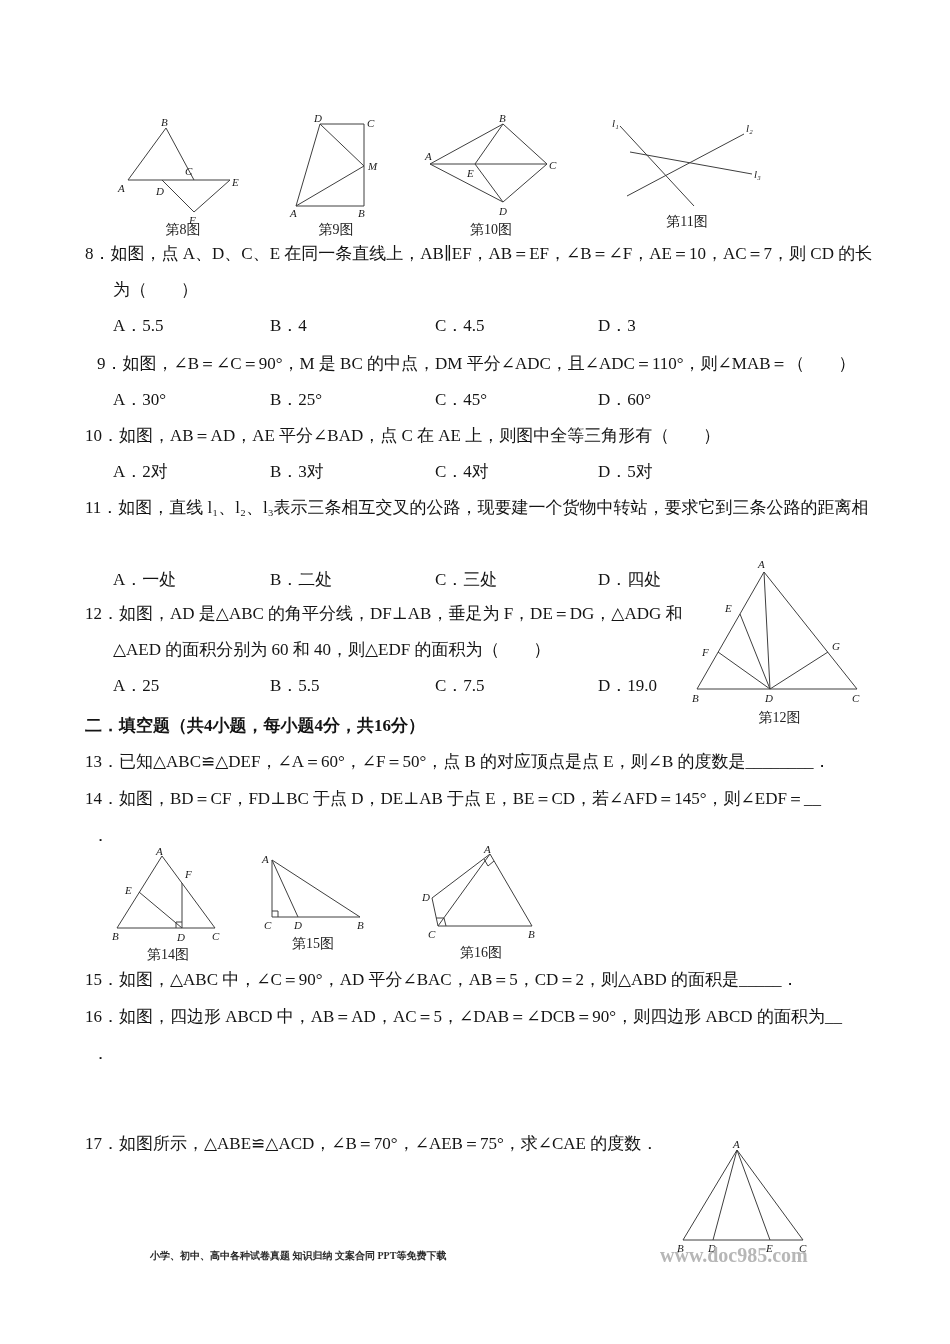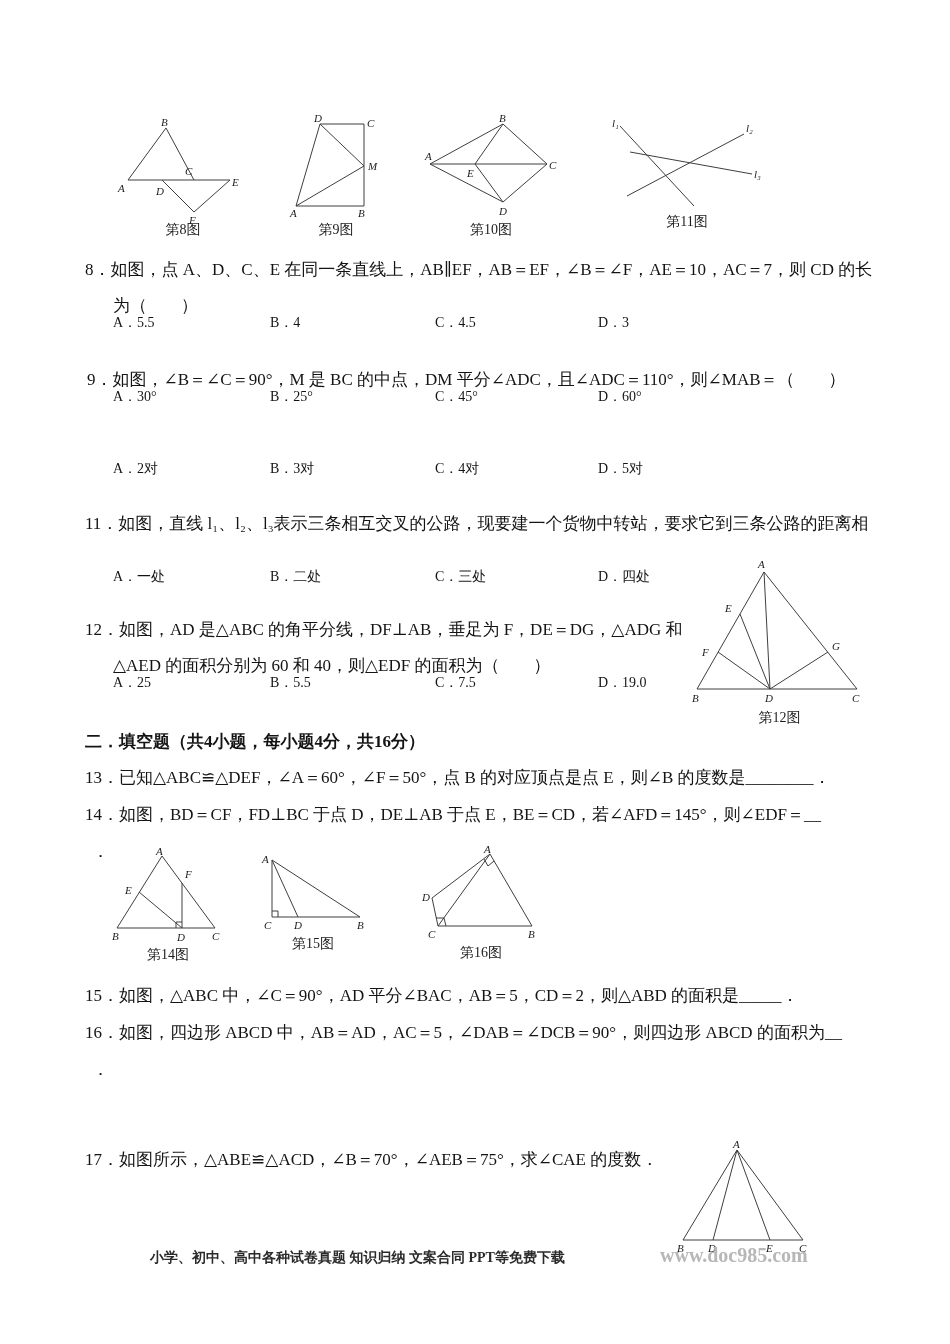--- a/index.html
+++ b/index.html
@@ -2,32 +2,32 @@
 <html><head>
 <meta charset="utf-8">
 <style>
   * { margin:0; padding:0; box-sizing:border-box; }
   html,body { background:#9e9e9e; }
   .page {
     position:relative; width:950px; height:1344px; margin:0 auto;
     background:#ffffff; overflow:hidden;
     font-family:"Liberation Serif","DejaVu Serif",serif; color:#141414;
   }
-  .tline { position:absolute; font-size:17px; line-height:24px; white-space:nowrap;margin-top:16px; }
+  .tline { position:absolute; font-size:17px; line-height:24px; white-space:nowrap; }
   .bold  { font-weight:bold; }
   .opt-row { position:absolute; height:24px; width:100%; }
-  .opt { position:absolute; font-size:14px; white-space:nowrap; }
+  .opt { position:absolute; font-size:17px; white-space:nowrap; }
   .opt.o1 { left:113px; } .opt.o2 { left:270px; }
   .opt.o3 { left:435px; } .opt.o4 { left:598px; }
   .figblock { position:absolute; text-align:center; }
   .figcap { font-size:14px; margin-top:3px; color:#1c1c1c; text-align:center; }
   svg { display:block; margin:0 auto; overflow:visible; }
   svg line { stroke:#3f3f3f; stroke-width:1; fill:none; }
   svg text { font-family:"Liberation Serif","DejaVu Serif",serif; font-style:italic; font-size:11px; fill:#1c1c1c; }
-  .footer-main { position:absolute; top:1249px; left:150px; font-size:14px; color:#2b2b2b; font-weight:bold; white-space:nowrap; }
+  .footer-main { position:absolute; top:1249px; left:150px; font-size:10px; color:#2b2b2b; font-weight:bold; white-space:nowrap; }
   .footer-site { position:absolute; top:1244px; left:660px; font-size:20px; color:#b7b7b7; font-weight:bold; white-space:nowrap; }
 </style>
 </head>
 <body>
 
 <div class="page">
 
   <div class="figblock" style="left:118px;top:118px;width:130px">
       <svg width="130" height="100">
         <line x1="10" y1="62" x2="48" y2="10"></line>
@@ -91,28 +91,29 @@
 
   <div class="tline" style="top:242px;left:85px">8．如图，点 A、D、C、E 在同一条直线上，AB∥EF，AB＝EF，∠B＝∠F，AE＝10，AC＝7，则 CD 的长</div>
   <div class="tline" style="top:278px;left:113px">为（　　）</div>
   <div class="opt-row" style="top:314px">
     <span class="opt o1">A．5.5</span>
     <span class="opt o2">B．4</span>
     <span class="opt o3">C．4.5</span>
     <span class="opt o4">D．3</span>
   </div>
 
-  <div class="tline" style="top:352px;left:87px">9．如图，∠B＝∠C＝90°，M 是 BC 的中点，DM 平分∠ADC，且∠ADC＝110°，则∠MAB＝（　　）</div>
+  <div class="tline" style="top:352px;left:97px">9．如图，∠B＝∠C＝90°，M 是 BC 的中点，DM 平分∠ADC，且∠ADC＝110°，则∠MAB＝（　　）</div>
   <div class="opt-row" style="top:388px">
     <span class="opt o1">A．30°</span>
     <span class="opt o2">B．25°</span>
     <span class="opt o3">C．45°</span>
     <span class="opt o4">D．60°</span>
   </div>
 
+  <div class="tline" style="top:424px;left:85px">10．如图，AB＝AD，AE 平分∠BAD，点 C 在 AE 上，则图中全等三角形有（　　）</div>
   <div class="opt-row" style="top:460px">
     <span class="opt o1">A．2对</span>
     <span class="opt o2">B．3对</span>
     <span class="opt o3">C．4对</span>
     <span class="opt o4">D．5对</span>
   </div>
 
   <div class="tline" style="top:496px;left:85px">11．如图，直线 l₁、l₂、l₃表示三条相互交叉的公路，现要建一个货物中转站，要求它到三条公路的距离相</div>
   <div class="opt-row" style="top:568px">
     <span class="opt o1">A．一处</span>

